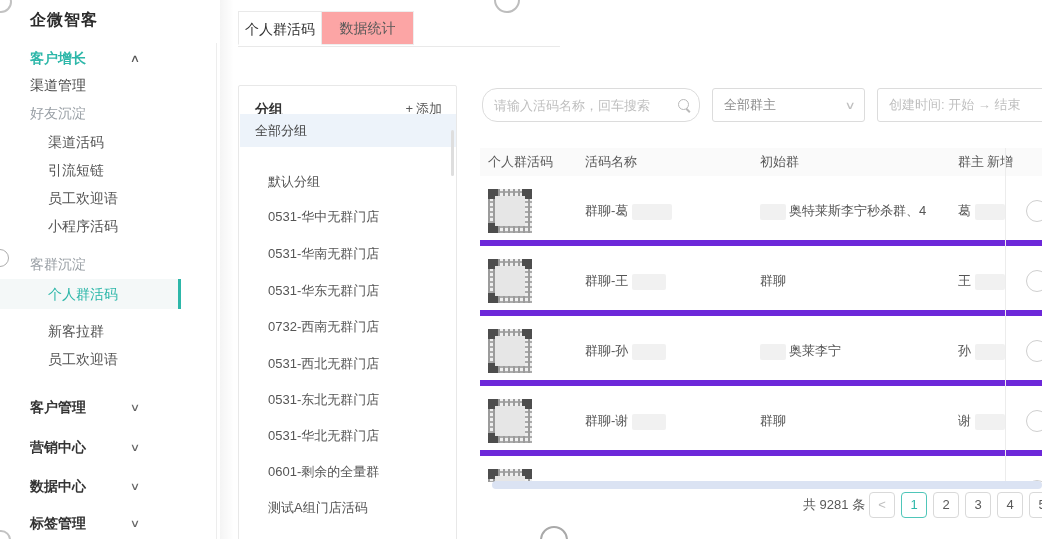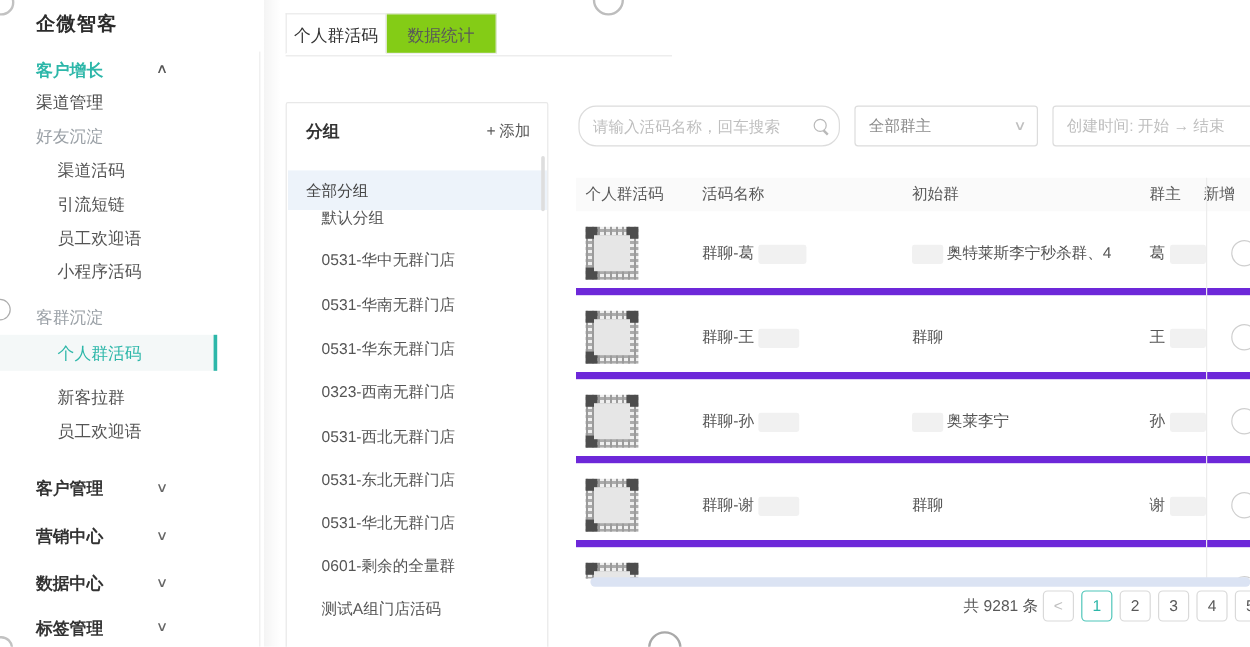--- a/index.html
+++ b/index.html
@@ -30,21 +30,21 @@
   .arc.tl{left:-10px;top:-9px;width:18px;height:18px;border-color:#c2c2c2;}
   .arc.ml{left:-9px;top:249px;width:16px;height:16px;border-width:1.5px;border-color:#adadad;}
   .arc.bl{left:-9px;top:530px;width:16px;height:16px;border-color:#c2c2c2;}
   .arc.tc{left:494px;top:-13px;width:22px;height:22px;border-color:#bdbdbd;}
   .arc.bc{left:540px;top:526px;width:24px;height:24px;border-color:#a9a9a9;}
   
   .tabs{position:absolute;left:238px;top:11px;width:322px;height:35px;border-bottom:1px solid #e9e9e9;}
   .tab{position:absolute;top:0;height:34px;line-height:34px;text-align:center;font-size:14px;
     box-sizing:border-box;cursor:pointer;}
   .tab.t0{left:0;width:84px;background:#fff;border:1px solid #e9e9e9;border-bottom:1px solid #fff;color:#333;z-index:2;}
-  .tab.t1{left:84px;width:92px;background:#84cc16;border:1px solid #eee;border-left:none;color:#595959;}
+  .tab.t1{left:84px;width:92px;background:#fca5a5;border:1px solid #eee;border-left:none;color:#595959;font-family:Liberation Mono, monospace;}
   
   .gcard{position:absolute;left:238px;top:85px;width:219px;height:460px;border:1px solid #e8e8e8;border-radius:2px;box-sizing:border-box;background:#fff;}
   .gcard .ghead{position:absolute;left:0;top:8px;width:100%;height:30px;line-height:30px;}
   .gcard .gtitle{position:absolute;left:16px;font-size:14px;font-weight:bold;color:#333;}
   .gcard .gadd{position:absolute;right:14px;top:0;height:30px;line-height:30px;font-size:13px;color:#595959;background:none;border:none;cursor:pointer;padding:0;font-family:inherit;}
   .gcard .gadd .plus{margin-right:3px;color:#595959;}
   .gitem{position:absolute;left:1px;width:216px;height:30px;line-height:30px;font-size:13px;color:#555;cursor:pointer;padding-left:28px;box-sizing:border-box;}
   .gitem.sel{background:#edf3fa;padding-left:15px;height:33px;line-height:33px;color:#444;}
   .gscroll{position:absolute;right:2px;top:44px;width:3px;height:46px;border-radius:2px;background:#dedede;}
   
@@ -58,21 +58,21 @@
   .fselect{left:230px;width:153px;color:#8c8c8c;}
   .fselect .val{padding-left:11px;}
   .fselect .chev{position:absolute;right:10px;top:0;font-size:11px;color:#bfbfbf;transform:scaleX(1.4);}
   .fdate{left:395px;width:173px;color:#bfbfbf;}
   .fdate .val{padding-left:11px;white-space:nowrap;}
   
   .twrap{position:absolute;left:480px;top:148px;width:562px;height:334px;overflow:hidden;background:#fff;}
   .thead{position:absolute;left:0;top:0;width:562px;height:28px;line-height:28px;background:#fafafa;font-size:13px;color:#595959;}
   .th{position:absolute;top:0;white-space:nowrap;}
   .th.c0{left:8px;}.th.c1{left:105px;}.th.c2{left:280px;}.th.c3{left:478px;}
-  .th.c4{left:523px;width:28px;overflow:hidden;}
+  .th.c4{left:507px;width:28px;overflow:hidden;}
   .trow{position:absolute;left:0;width:562px;height:70px;border-bottom:6px solid #6d28d9;box-sizing:border-box;font-size:13px;color:#555;}
   .trow .cell{position:absolute;top:0;height:70px;line-height:70px;white-space:nowrap;}
   .cell.name{left:105px;}
   .cell.init{left:280px;}
   .cell.owner{left:478px;}
   .redact{display:inline-block;vertical-align:middle;height:16px;border-radius:2px;background:#f1f1f1;margin-left:4px;}
   .redact.w40{width:40px;}.redact.w34{width:34px;}.redact.w30{width:30px;}
   .redact.lead{margin-left:0;margin-right:3px;width:26px;}
   .qr{position:absolute;left:8px;top:13px;width:44px;height:44px;cursor:pointer;
     background:
@@ -162,26 +162,26 @@
 <div class="tabs">
   <div class="tab t0">个人群活码</div>
   <div class="tab t1">数据统计</div>
 </div>
 
 <section class="gcard">
   <div class="ghead">
     <span class="gtitle">分组</span>
     <button class="gadd"><span class="plus">+</span><span>添加</span></button>
   </div>
-  <div class="gitem sel" style="top:56px">全部分组</div>
+  <div class="gitem sel" style="top:28px">全部分组</div>
   <div class="gitem" style="top:81px">默认分组</div>
   <div class="gitem" style="top:116px">0531-华中无群门店</div>
   <div class="gitem" style="top:153px">0531-华南无群门店</div>
   <div class="gitem" style="top:190px">0531-华东无群门店</div>
-  <div class="gitem" style="top:226px">0323-西南无群门店</div>
+  <div class="gitem" style="top:226px">0732-西南无群门店</div>
   <div class="gitem" style="top:263px">0531-西北无群门店</div>
   <div class="gitem" style="top:299px">0531-东北无群门店</div>
   <div class="gitem" style="top:335px">0531-华北无群门店</div>
   <div class="gitem" style="top:371px">0601-剩余的全量群</div>
   <div class="gitem" style="top:407px">测试A组门店活码</div>
   <div class="gscroll"></div>
 </section>
 
 <div class="filters">
   <div class="fbox fsearch">

